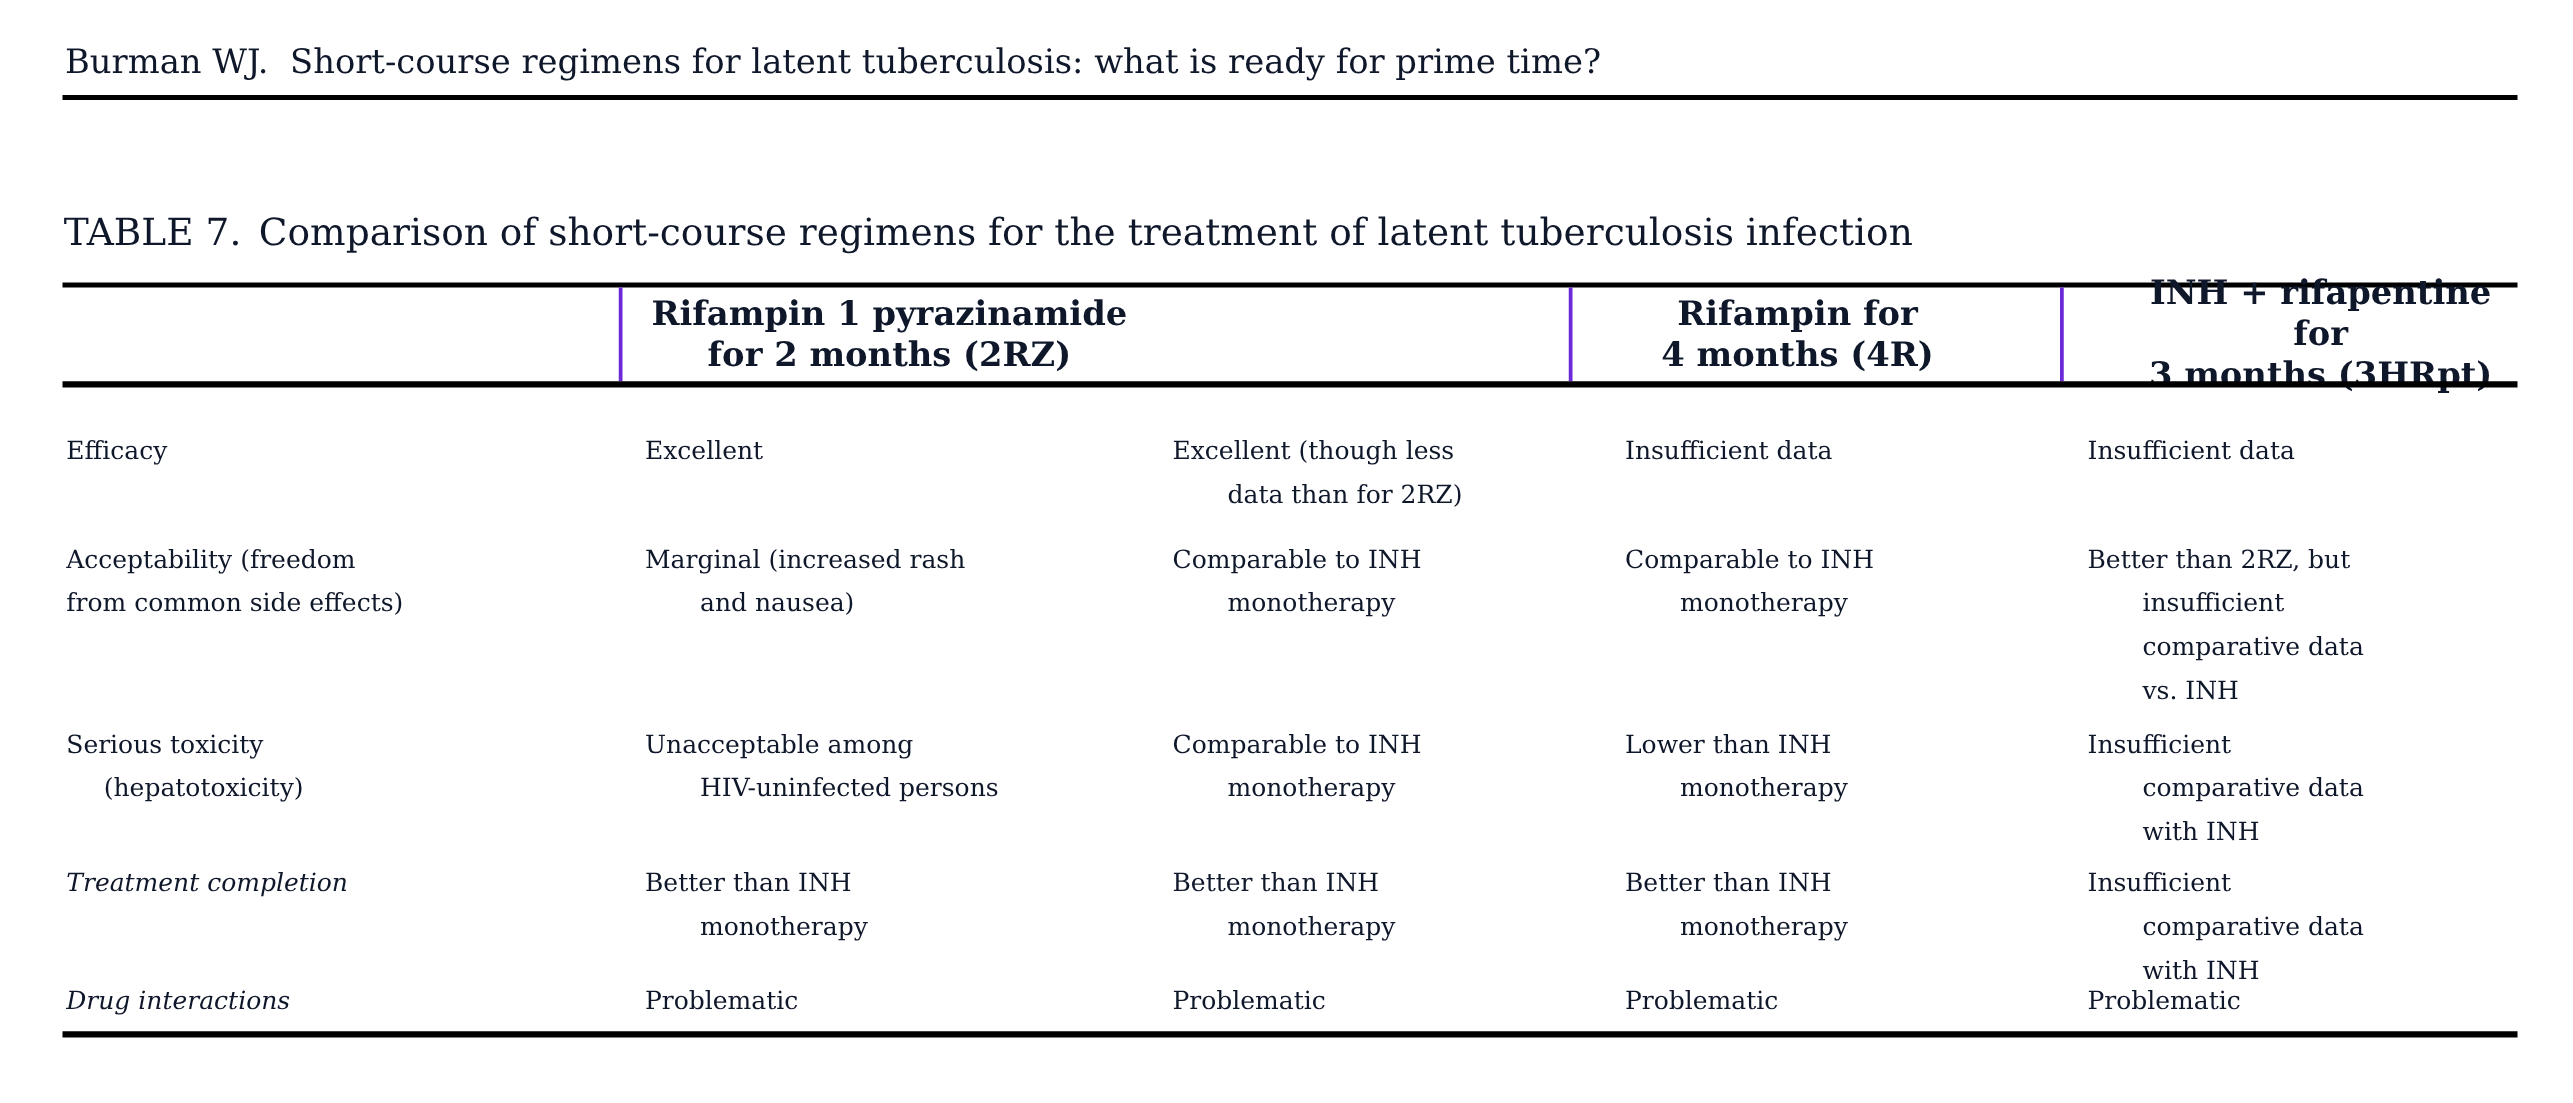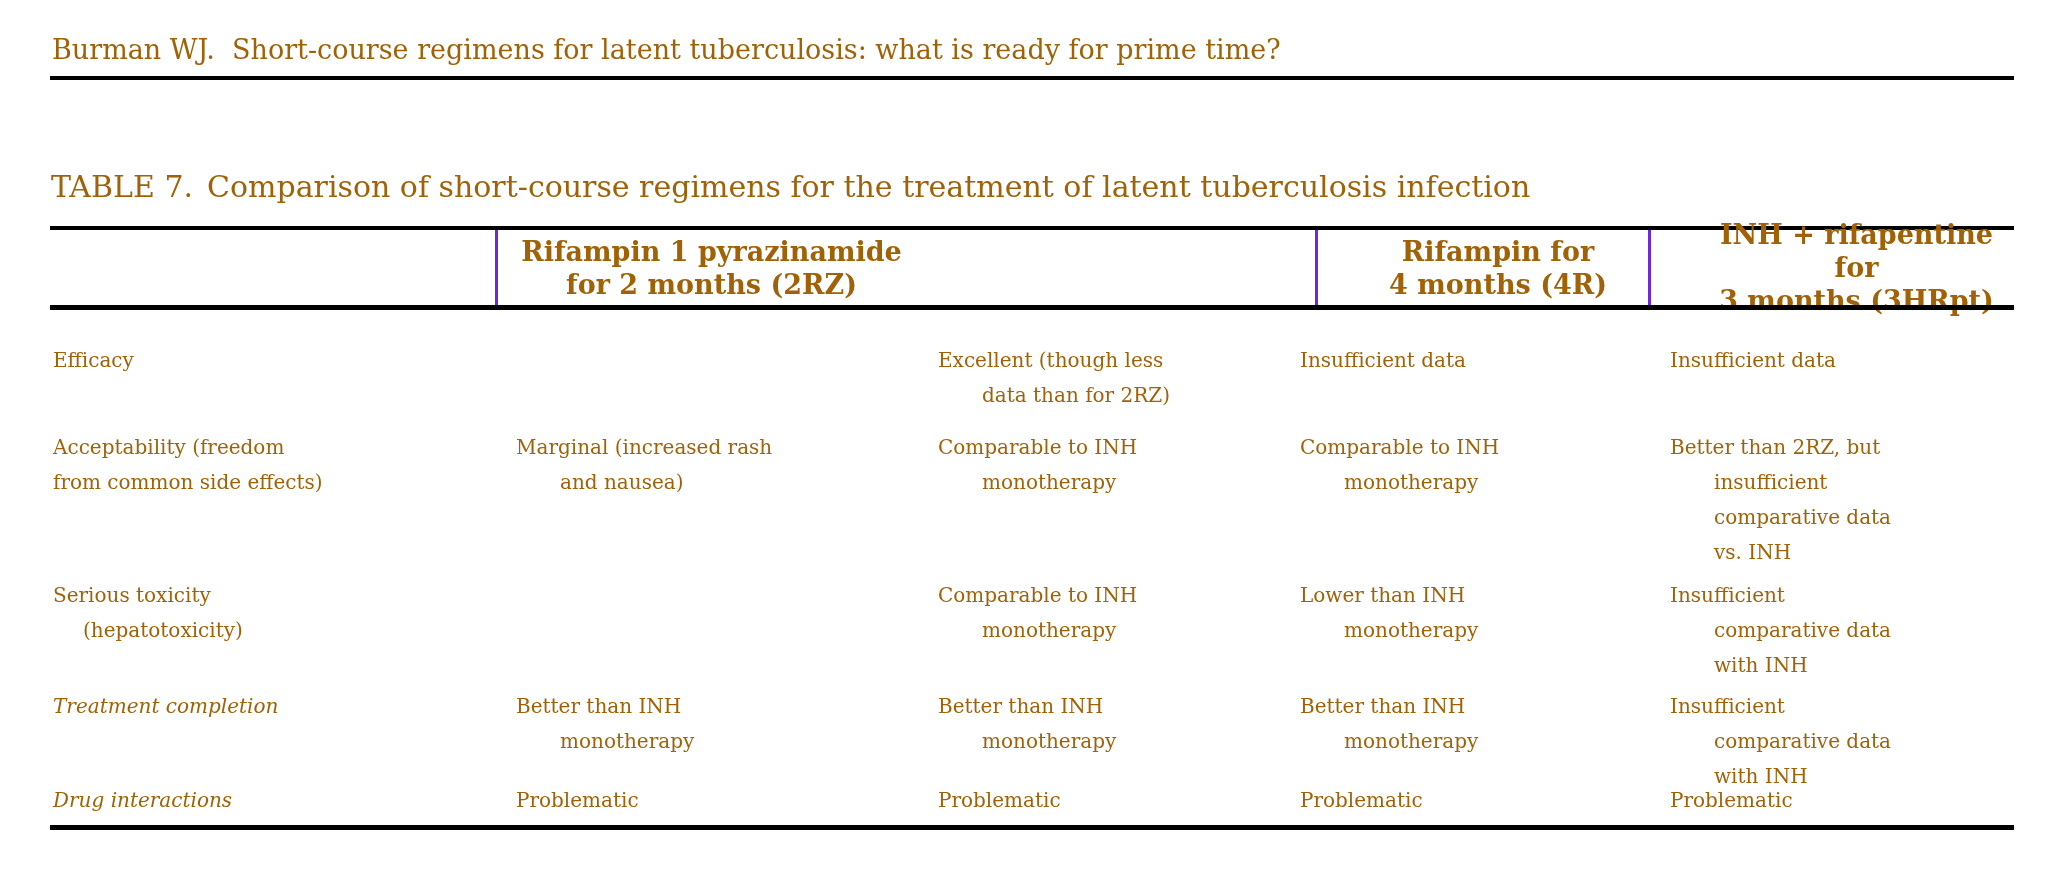--- a/index.html
+++ b/index.html
@@ -5,21 +5,21 @@
   html, body {
     margin: 0;
     padding: 0;
     background: #ffffff;
   }
   .page {
     position: relative;
     width: 2058px;
     height: 882px;
     background: #ffffff;
-    color: #a16207;
+    color: #0f172a;
     font-family: "DejaVu Serif", "Liberation Serif", serif;
     overflow: hidden;
   }
   .citation {
     position: absolute;
     left: 52px;
     top: 33px;
     font-size: 27px;
     line-height: 34px;
     white-space: pre-wrap;
@@ -54,21 +54,21 @@
     align-items: center;
     justify-content: center;
     text-align: center;
     font-weight: bold;
     font-size: 27px;
     line-height: 33px;
     white-space: pre-line;
   }
   .th1 { left: 495px; width: 430px; }
   .th2 { left: 925px; width: 360px; }
-  .th3 { left: 1315px; width: 363px; }
+  .th3 { left: 1255px; width: 363px; }
   .th4 { left: 1648px; width: 366px; padding-left: 48px; }
   .cell {
     position: absolute;
     font-size: 20px;
     line-height: 35px;
     white-space: pre-line;
   }
   .hang { padding-left: 44px; text-indent: -44px; }
   .hang-sm { padding-left: 30px; text-indent: -30px; }
   .ital { font-style: italic; }
@@ -100,40 +100,43 @@
   <div class="th th1">Rifampin 1 pyrazinamide
 for 2 months (2RZ)</div>
   <div class="th th3">Rifampin for
 4 months (4R)</div>
   <div class="th th4">INH + rifapentine for
 3 months (3HRpt)</div>
 
   <div class="rule rule-headerbottom"></div>
 
   <div class="cell lbl r1 hang-sm">Efficacy</div>
+  <div class="cell c2 r1 hang">Excellent</div>
   <div class="cell c3 r1 hang">Excellent (though less
 data than for 2RZ)</div>
   <div class="cell c4 r1 hang">Insufficient data</div>
   <div class="cell c5 r1 hang">Insufficient data</div>
 
   <div class="cell c2 r2 hang">Marginal (increased rash
 and nausea)</div>
   <div class="cell lbl r2">Acceptability (freedom
 from common side effects)</div>
   <div class="cell c3 r2 hang">Comparable to INH
 monotherapy</div>
   <div class="cell c4 r2 hang">Comparable to INH
 monotherapy</div>
   <div class="cell c5 r2 hang">Better than 2RZ, but
 insufficient
 comparative data
 vs. INH</div>
 
   <div class="cell lbl r3 hang-sm">Serious toxicity
 (hepatotoxicity)</div>
+  <div class="cell c2 r3 hang">Unacceptable among
+HIV-uninfected persons</div>
   <div class="cell c3 r3 hang">Comparable to INH
 monotherapy</div>
   <div class="cell c4 r3 hang">Lower than INH
 monotherapy</div>
   <div class="cell c5 r3 hang">Insufficient
 comparative data
 with INH</div>
 
   <div class="cell lbl r4 ital">Treatment completion</div>
   <div class="cell c2 r4 hang">Better than INH

